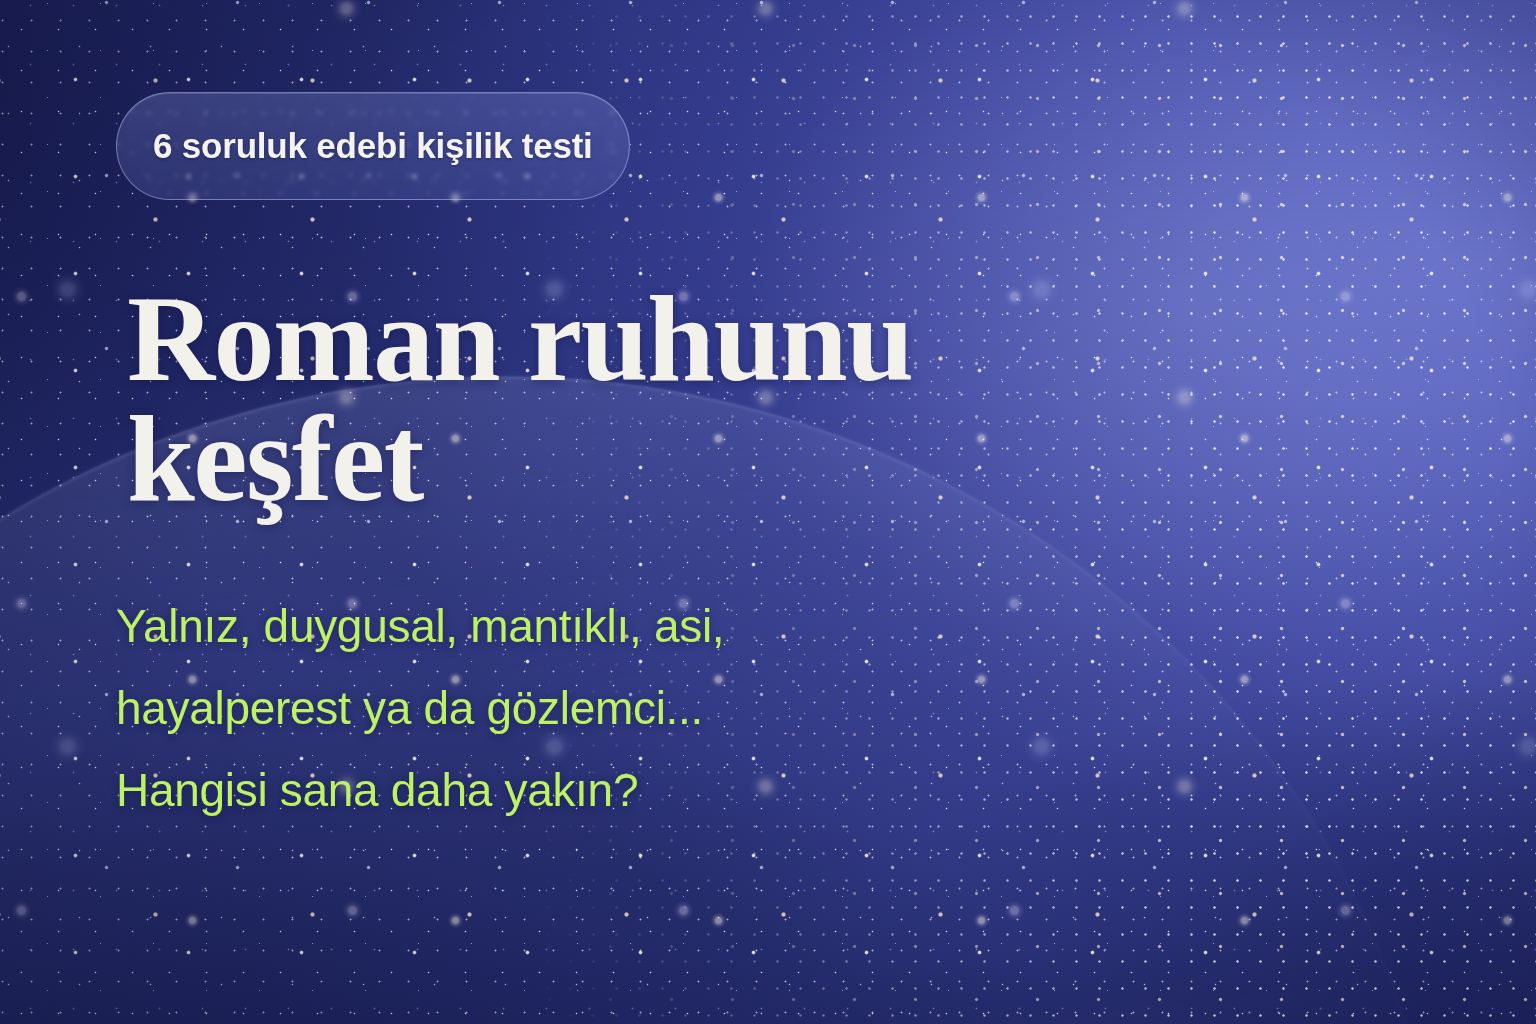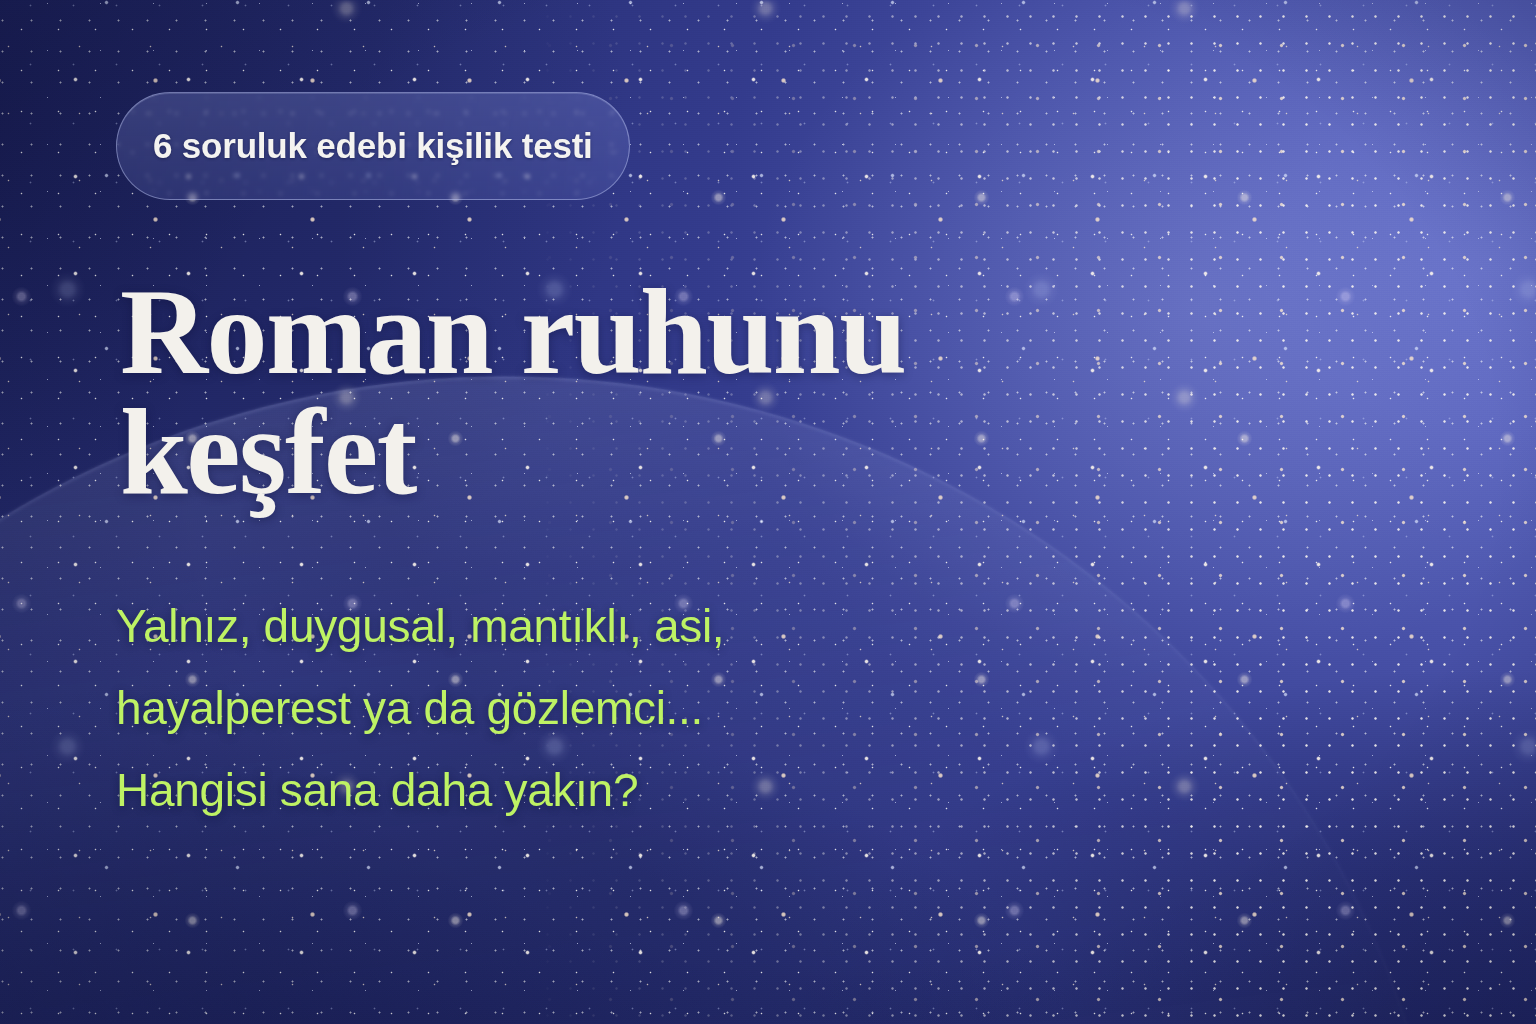--- a/index.html
+++ b/index.html
@@ -184,21 +184,21 @@
     letter-spacing: -0.2px;
     color: #f4f3f0;
     white-space: nowrap;
     text-shadow: 0 1px 3px rgba(10,14,50,0.45);
   }
 
   .headline {
     position: absolute;
     left: 0;
     top: 268px;
-    margin: 4px;
+    margin: 11px;
     font-family: "Liberation Serif", "DejaVu Serif", serif;
     font-weight: 700;
     font-size: 122px;
     line-height: 0.98;
     letter-spacing: -1.5px;
     color: #f3f1ec;
     text-shadow: 0 2px 10px rgba(12,16,56,0.40);
     white-space: pre-line;
   }
 

